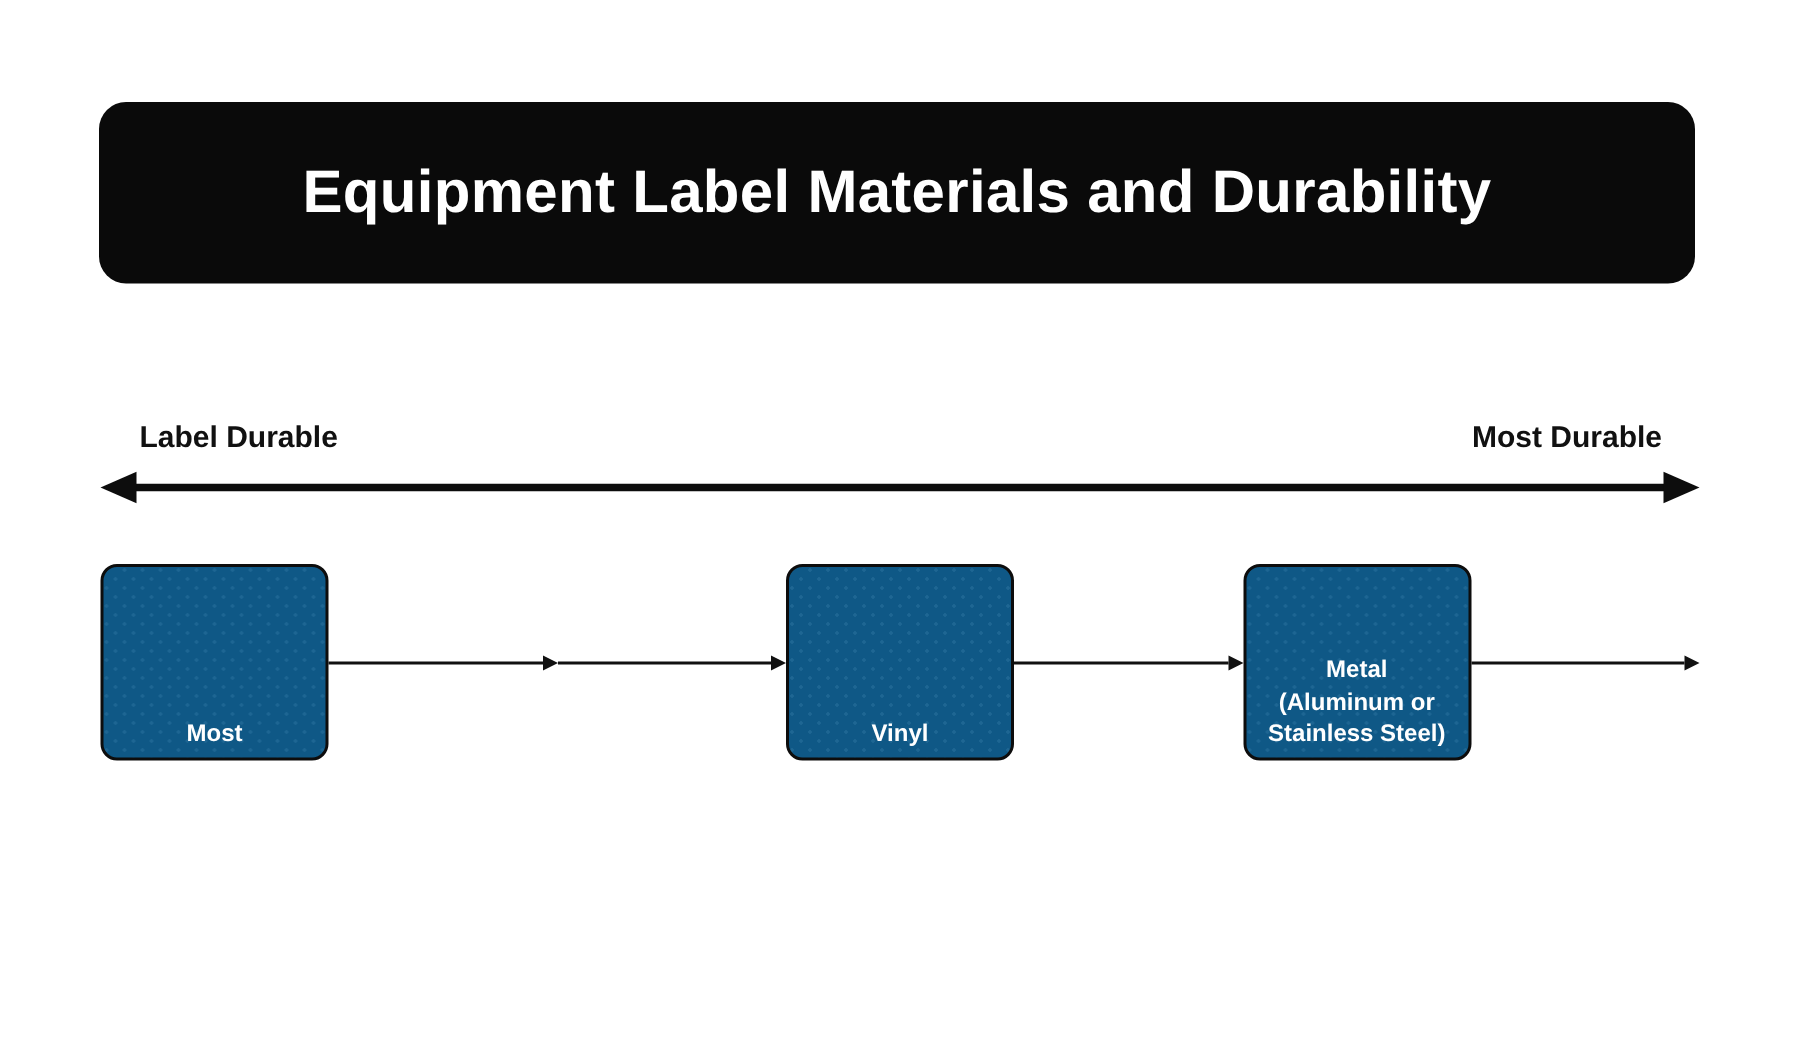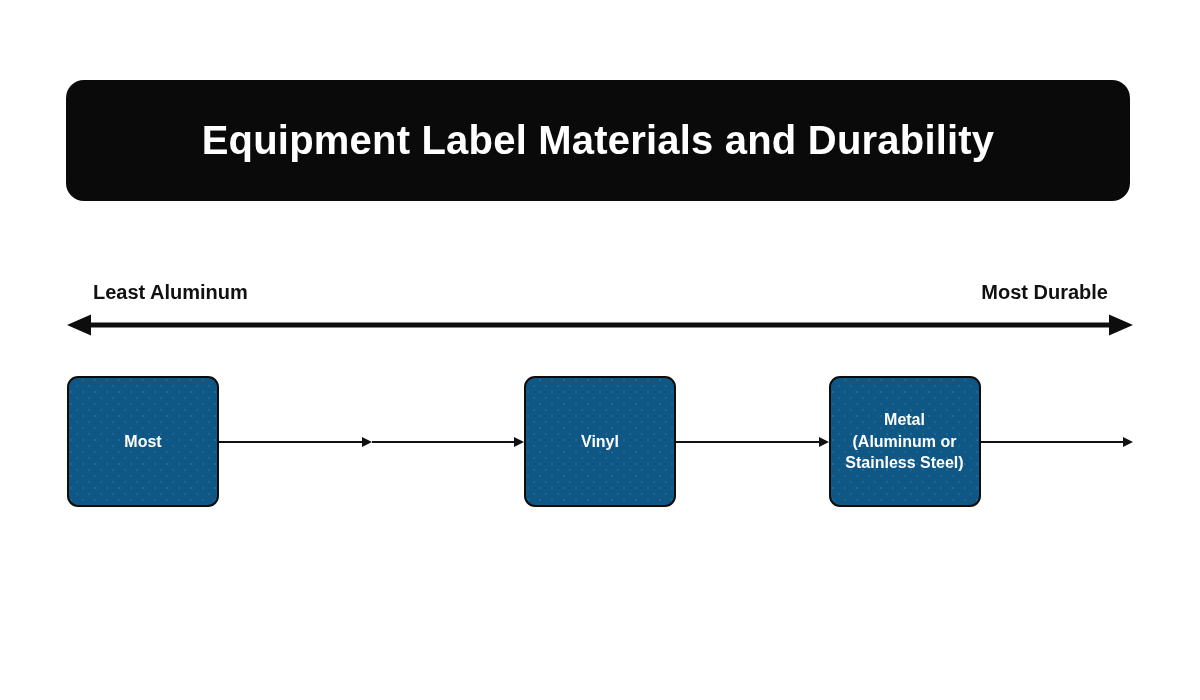--- a/index.html
+++ b/index.html
@@ -9,21 +9,21 @@
     font-family: "Liberation Sans", sans-serif;
   }
   .canvas {
     position: relative;
     width: 1200px; height: 700px;
     background: var(--page-bg, #ffffff);
     overflow: hidden;
   }
   .banner {
     position: absolute;
-    left: 66px; top: 80px;
+    left: 66px; top: 68px;
     width: 1064px; height: 121px;
     background: var(--banner-bg, #0a0a0a);
     border-radius: 18px;
     display: flex; align-items: center; justify-content: center;
   }
   .title {
     margin: 0;
     color: var(--title-text, #ffffff);
     font-size: 40px;
     font-weight: bold;
@@ -57,21 +57,21 @@
     width: 152px;
     box-sizing: border-box;
     background-color: var(--node-fill, #0f5886);
     background-image:
       radial-gradient(var(--node-dot, #1e6693) 1px, transparent 1.3px),
       radial-gradient(var(--node-dot, #1e6693) 1px, transparent 1.3px);
     background-size: 12px 12px, 12px 12px;
     background-position: 2px 2px, 8px 8px;
     border: 2px solid var(--node-border, #0d0d0d);
     border-radius: 11px;
-    display: flex; align-items: center; justify-content: center;
+    display: flex; align-items: flex-end; justify-content: center;
     padding: 4px;
   }
   .node-label {
     color: var(--node-text, #ffffff);
     font-weight: bold;
     font-size: 16px;
     line-height: 1.35;
     text-align: center;
     white-space: pre-line;
   }
@@ -92,21 +92,21 @@
 </style>
 </head>
 <body>
 
 <div class="canvas">
 
   <div class="banner">
     <h1 class="title">Equipment Label Materials and Durability</h1>
   </div>
 
-  <div class="scale-label left">Least Aluminum</div>
+  <div class="scale-label left">Label Durable</div>
   <div class="scale-label right">Most Durable</div>
 
   <svg class="scale-arrow" width="1072" height="26" viewBox="0 0 1072 26" aria-hidden="true">
     <line x1="22" y1="13" x2="1050" y2="13" stroke="currentColor" stroke-width="5"></line>
     <polygon points="3,13 27,2.5 27,23.5" fill="currentColor"></polygon>
     <polygon points="1069,13 1045,2.5 1045,23.5" fill="currentColor"></polygon>
   </svg>
 
   <div class="flow">
 

